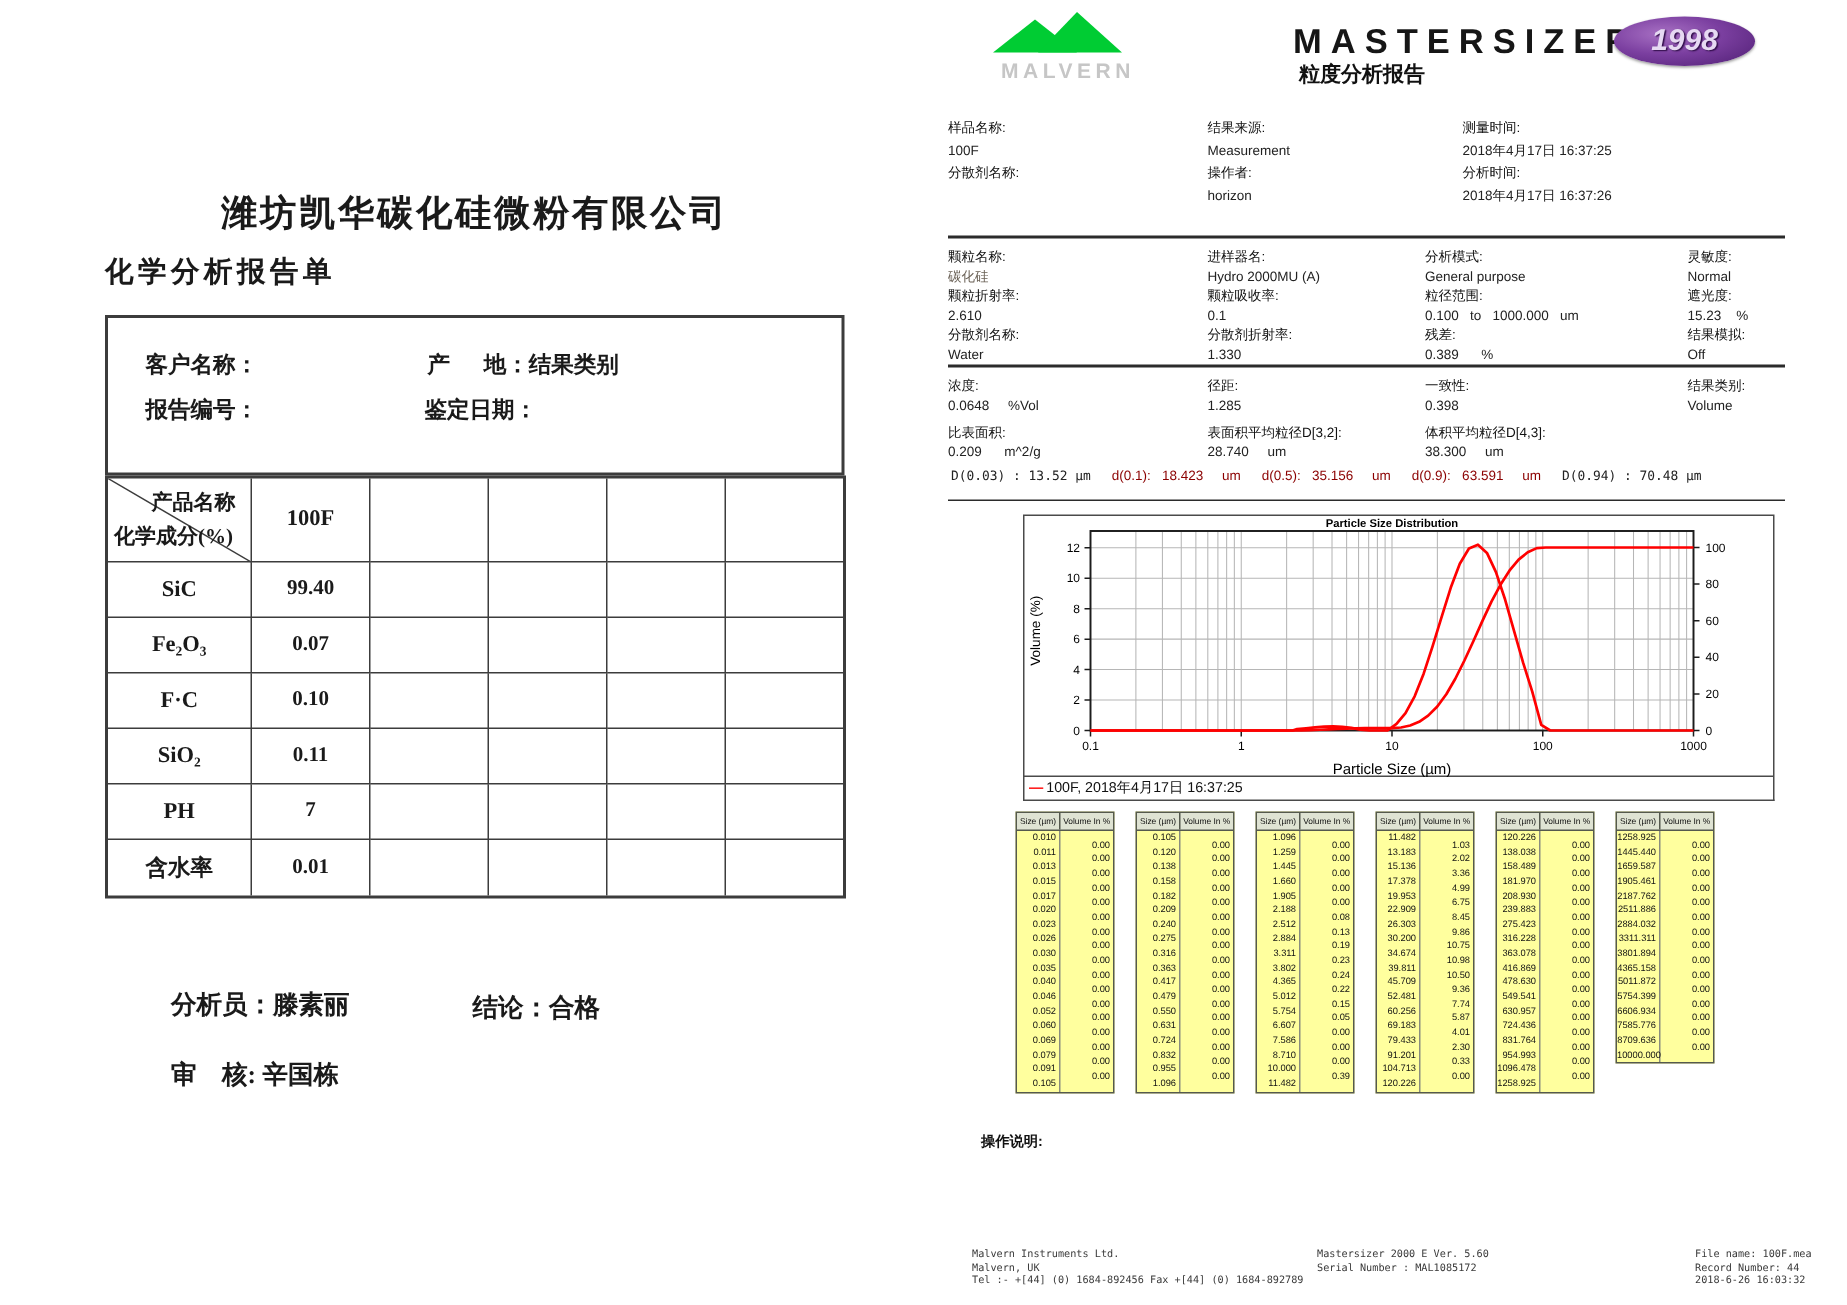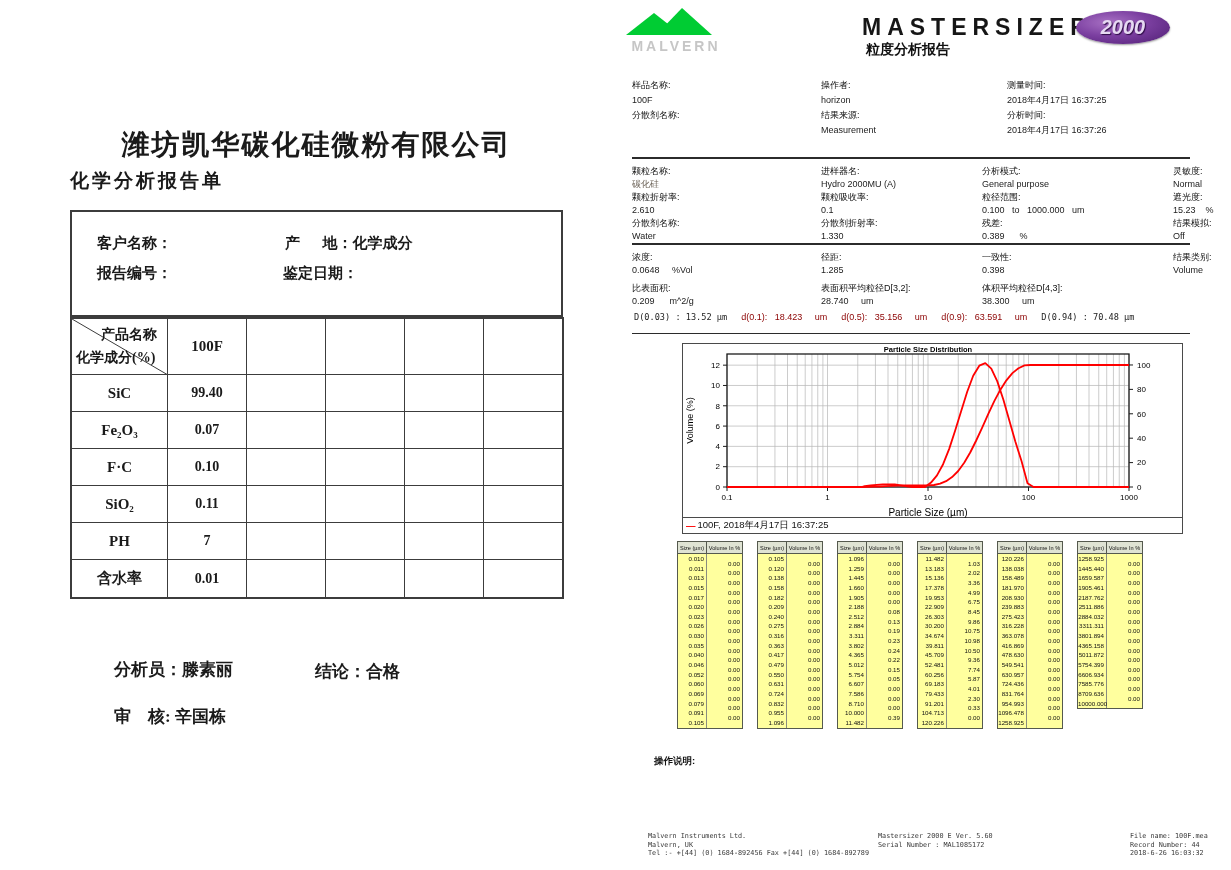--- a/index.html
+++ b/index.html
@@ -3,38 +3,38 @@
 <meta charset="utf-8">
 <style>
   * { margin:0; padding:0; box-sizing:border-box; }
   html,body { background:#fff; }
   body { width:1231px; height:870px; position:relative; overflow:hidden;
          font-family:"Liberation Sans", sans-serif; color:#111; }
   .abs { position:absolute; }
 
   
   .lp { font-family:"Liberation Serif", serif; font-weight:bold; color:#1a1a1a; }
-  .lp-company { left:70px; top:126px; width:493px; text-align:center; font-size:28px; letter-spacing:2px; }
+  .lp-company { left:70px; top:126px; width:493px; text-align:center; font-size:24px; letter-spacing:2px; }
   .lp-doctitle { left:70px; top:168px; width:493px; text-align:left; font-size:19px; letter-spacing:3px; }
   .info-box { left:70px; top:210px; width:493px; height:107px; border:2px solid #3c3c3c; }
   .info-item { position:absolute; font-size:15px; white-space:pre; }
   .chem-table { left:70px; top:317px; width:494px; border:2px solid #3c3c3c; border-bottom-width:2px; }
   .chem-row { display:flex; }
   .chem-cell { border-right:1px solid #3c3c3c; border-bottom:1px solid #3c3c3c;
                display:flex; align-items:center; justify-content:center;
                font-size:15px; position:relative; }
   .chem-cell:last-child { border-right:none; }
   .chem-row:last-child .chem-cell { border-bottom:none; }
   .corner-top { position:absolute; top:7px; right:10px; font-size:14px; }
   .corner-bottom { position:absolute; bottom:7px; left:4px; font-size:14px; }
   .sig-item { font-size:17px; white-space:pre; }
 
   
-  .rp { font-size:9px;gap:16px; }
-  .brand-logo { left:620px; top:5px; width:112px; }
+  .rp { font-size:9px; }
+  .brand-logo { left:656px; top:5px; width:112px; }
   .logo-word { text-align:center; font-size:14px; font-weight:bold; letter-spacing:3px;
                color:#c6c6c6; margin-top:-3px; font-family:"Liberation Sans",sans-serif; }
   .ms-title { left:862px; top:14px; font-size:23px; font-weight:bold; letter-spacing:6px;
               color:#161616; font-family:"Liberation Sans",sans-serif; }
   .ms-badge { left:1076px; top:11px; width:94px; height:33px; border-radius:50%;
               background:radial-gradient(ellipse at 35% 35%, #a871c4 0%, #7b3fa0 45%, #4e1d72 100%);
               display:flex; align-items:center; justify-content:center;
               box-shadow:0 1px 2px rgba(0,0,0,.4); }
   .ms-badge span { font-style:italic; font-weight:bold; font-size:20px; color:#e6d9f2;
                    text-shadow:1px 1px 1px #2e0b47; }
@@ -78,21 +78,21 @@
   .foot { font-family:"DejaVu Sans Mono", monospace; font-size:6.8px; color:#3a3a3a; line-height:8.5px; white-space:pre; }
 </style>
 </head>
 <body>
 
 <div class="abs lp lp-company">潍坊凯华碳化硅微粉有限公司</div>
 <div class="abs lp lp-doctitle">化学分析报告单</div>
 
 <div class="abs info-box lp">
   <div class="info-item" style="left:25px; top:22px;">客户名称：</div>
-  <div class="info-item" style="left:213px; top:22px;"><span>产      地：</span><span>化学成分</span></div>
+  <div class="info-item" style="left:213px; top:22px;"><span>产      地：</span><span>结果类别</span></div>
   <div class="info-item" style="left:25px; top:52px;">报告编号：</div>
   <div class="info-item" style="left:211px; top:52px;">鉴定日期：</div>
 </div>
 
 <div class="abs chem-table lp" id="chem-table">
     <div class="chem-row">
       <div class="chem-cell" style="width: 96px; height: 56px;">
         <svg style="position:absolute;left:0;top:0" width="96" height="56">
           <line x1="0" y1="0" x2="96" y2="56" stroke="#3c3c3c" stroke-width="1"></line>
         </svg>
@@ -161,43 +161,43 @@
 
 <div class="abs brand-logo">
   <svg width="112" height="32" viewBox="0 0 112 32">
     <polygon points="6,30 34,8 62,30" fill="#00cc33"></polygon>
     <polygon points="36,30 62,3 92,30" fill="#00cc33"></polygon>
   </svg>
   <div class="logo-word">MALVERN</div>
 </div>
 <div class="abs ms-title">MASTERSIZER</div>
 <div class="abs ms-badge">
-    <span>2000</span>
+    <span>1998</span>
   </div>
 <div class="abs ms-subtitle">粒度分析报告</div>
 
 <div class="abs sec sec-sample rp" style="left:632px; top:78px; width:558px;">
   <div class="col" style="width:173px;">
       <div class="pair">
         <div class="lbl">样品名称:</div>
         <div class="val">100F</div>
       </div>
       <div class="pair">
         <div class="lbl">分散剂名称:</div>
         <div class="val"></div>
       </div>
     </div>
   <div class="col" style="width:170px;">
       <div class="pair">
+        <div class="lbl">结果来源:</div>
+        <div class="val">Measurement</div>
+      </div>
+      <div class="pair">
         <div class="lbl">操作者:</div>
         <div class="val">horizon</div>
-      </div>
-      <div class="pair">
-        <div class="lbl">结果来源:</div>
-        <div class="val">Measurement</div>
       </div>
     </div>
   <div class="col" style="width:215px;">
       <div class="pair">
         <div class="lbl">测量时间:</div>
         <div class="val">2018年4月17日 16:37:25</div>
       </div>
       <div class="pair">
         <div class="lbl">分析时间:</div>
         <div class="val">2018年4月17日 16:37:26</div>

